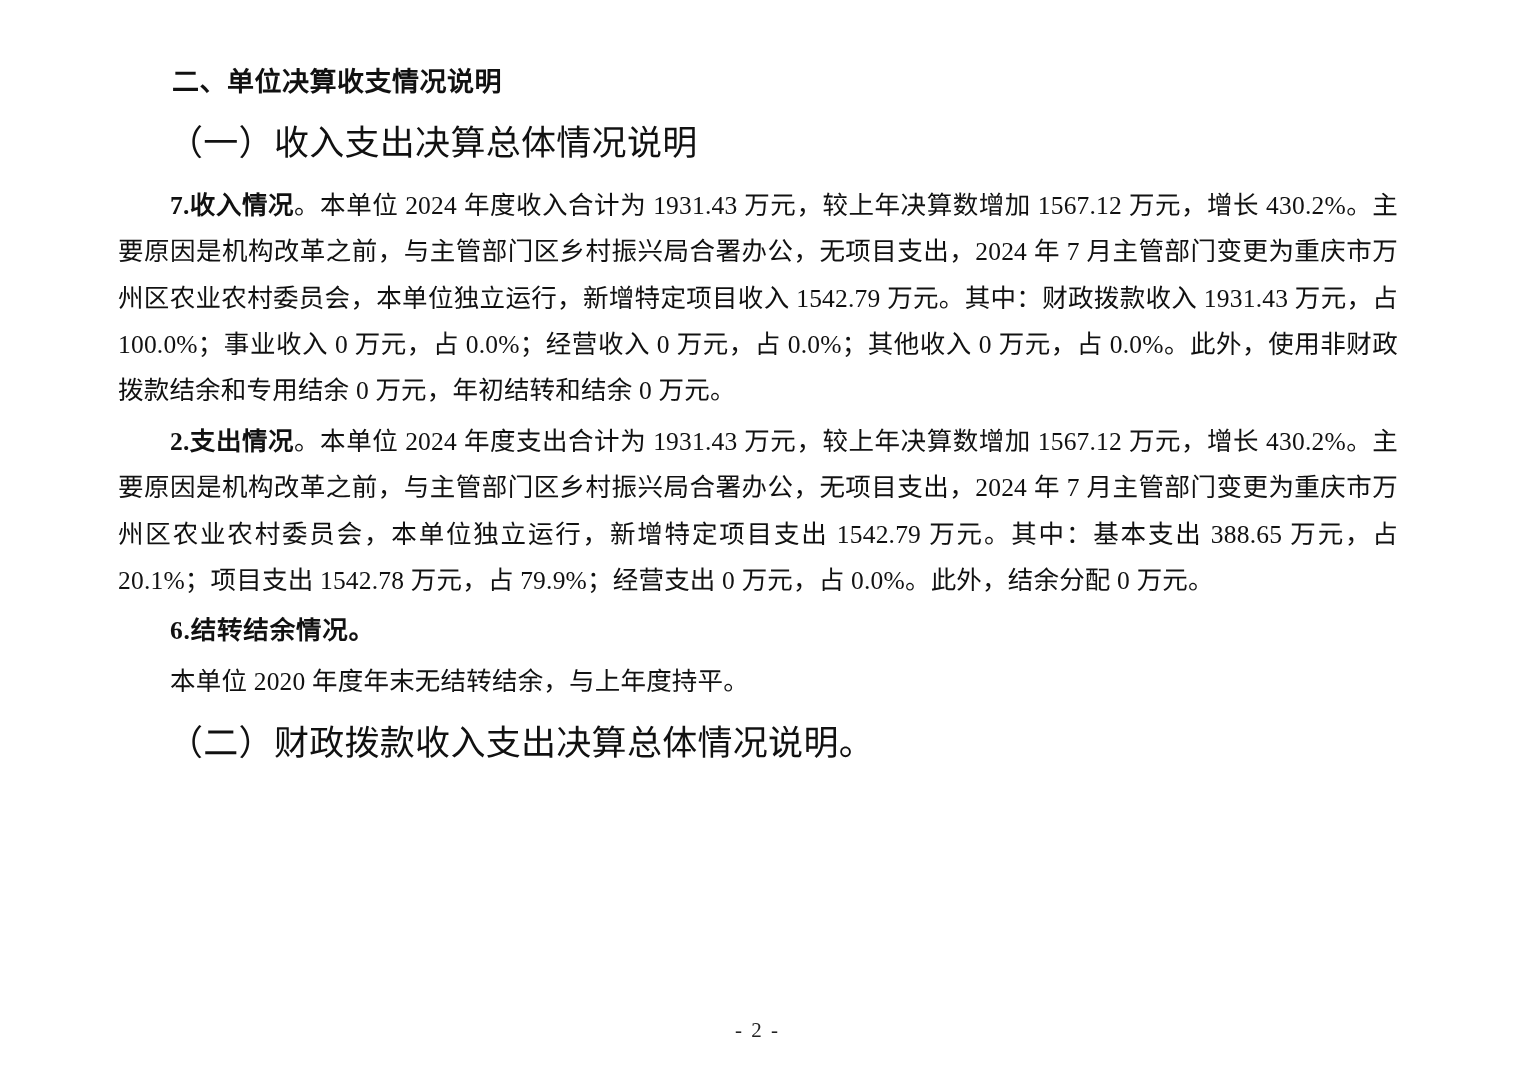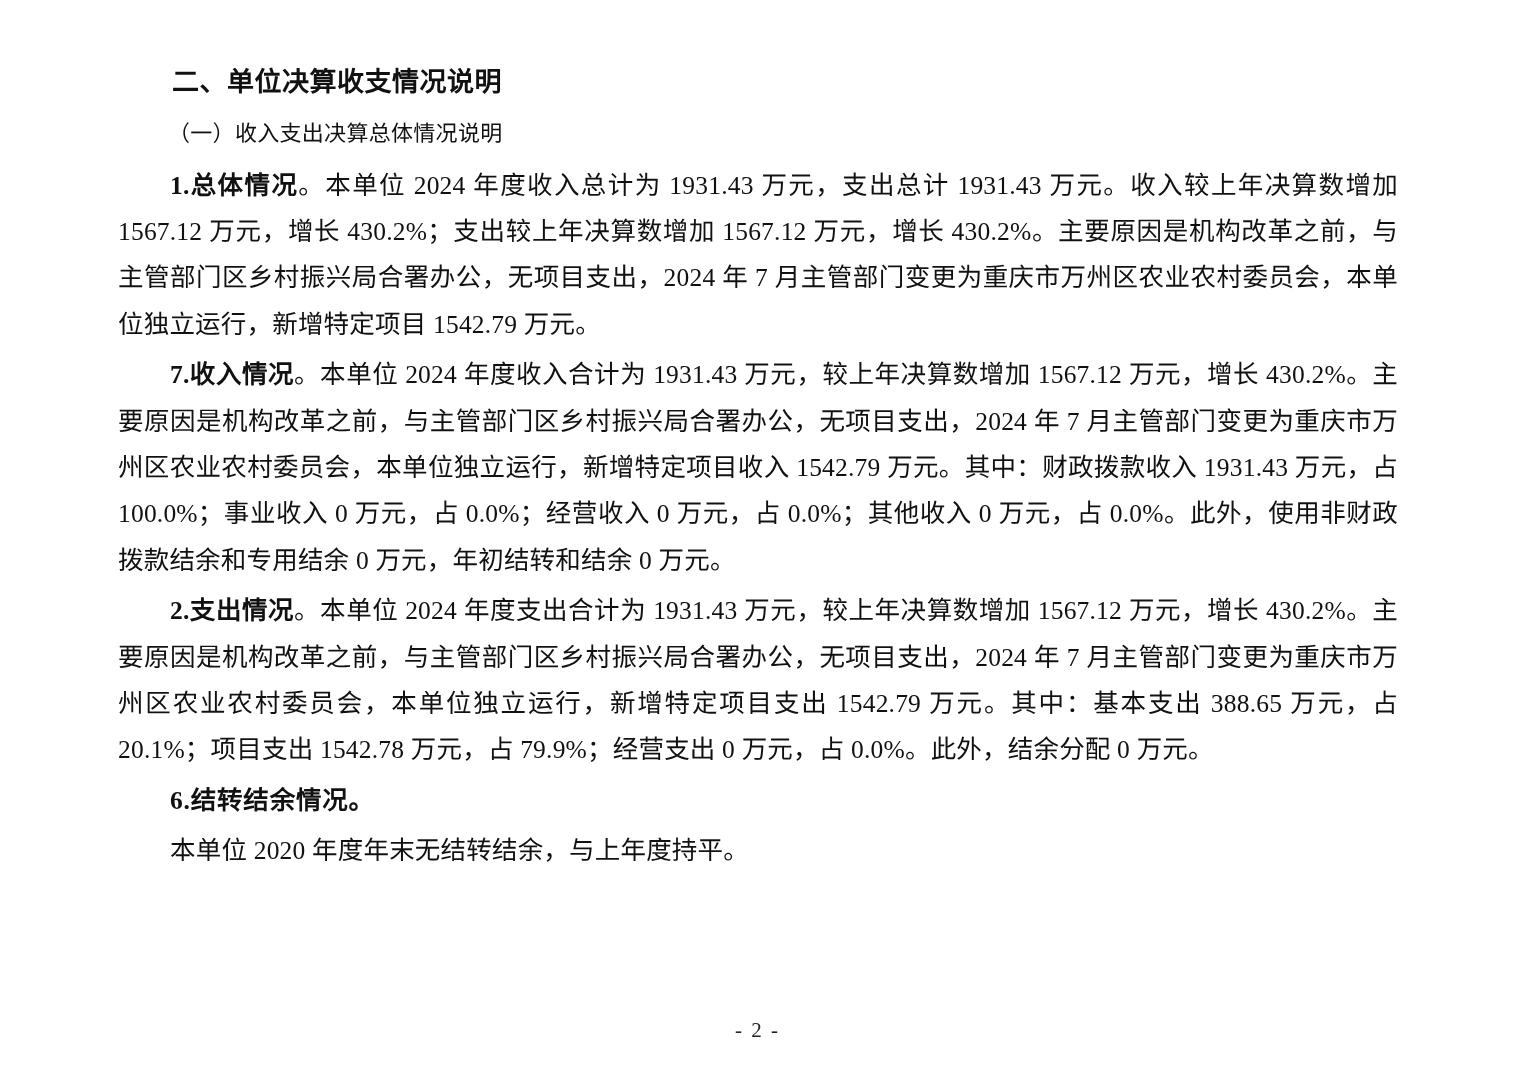--- a/index.html
+++ b/index.html
@@ -28,21 +28,21 @@
   }
   .heading {
     font-size: 27px;
     font-weight: bold;
     line-height: 1.5;
     margin: 0 0 14px 0;
     text-indent: 54px;
     letter-spacing: 0.5px;
   }
   .subheading {
-    font-size: 22px;
+    font-size: 35px;
     line-height: 1.55;
     margin: 12px 0 12px 0;
     text-indent: 50px;
     letter-spacing: 0.3px;
   }
   p.para {
     font-size: 25.5px;
     line-height: 1.82;
     margin: 0 0 4px 0;
     text-indent: 52px;
@@ -83,27 +83,27 @@
 </head>
 <body>
 
 <div class="page">
   <div class="doc-body">
 
     <h1 class="heading">二、单位决算收支情况说明</h1>
 
     <p class="subheading">（一）收入支出决算总体情况说明</p>
 
-    <p class="para"><span class="lead">1.总体情况</span><span>。本单位 2024 年度收入总计为 1931.43 万元，支出总计 1931.43 万元。收入较上年决算数增加 1567.12 万元，增长 430.2%；支出较上年决算数增加 1567.12 万元，增长 430.2%。主要原因是机构改革之前，与主管部门区乡村振兴局合署办公，无项目支出，2024 年 7 月主管部门变更为重庆市万州区农业农村委员会，本单位独立运行，新增特定项目 1542.79 万元。</span></p>
 
     <p class="para"><span class="lead">7.收入情况</span><span>。本单位 2024 年度收入合计为 1931.43 万元，较上年决算数增加 1567.12 万元，增长 430.2%。主要原因是机构改革之前，与主管部门区乡村振兴局合署办公，无项目支出，2024 年 7 月主管部门变更为重庆市万州区农业农村委员会，本单位独立运行，新增特定项目收入 1542.79 万元。其中：财政拨款收入 1931.43 万元，占 100.0%；事业收入 0 万元，占 0.0%；经营收入 0 万元，占 0.0%；其他收入 0 万元，占 0.0%。此外，使用非财政拨款结余和专用结余 0 万元，年初结转和结余 0 万元。</span></p>
 
     <p class="para"><span class="lead">2.支出情况</span><span>。本单位 2024 年度支出合计为 1931.43 万元，较上年决算数增加 1567.12 万元，增长 430.2%。主要原因是机构改革之前，与主管部门区乡村振兴局合署办公，无项目支出，2024 年 7 月主管部门变更为重庆市万州区农业农村委员会，本单位独立运行，新增特定项目支出 1542.79 万元。其中：基本支出 388.65 万元，占 20.1%；项目支出 1542.78 万元，占 79.9%；经营支出 0 万元，占 0.0%。此外，结余分配 0 万元。</span></p>
 
     <p class="item-head">6.结转结余情况。</p>
 
     <p class="plain">本单位 2020 年度年末无结转结余，与上年度持平。</p>
 
+    <p class="subheading">（二）财政拨款收入支出决算总体情况说明。</p>
 
   </div>
 
   <div class="footer">- 2 -</div>
 </div>
 
 </body></html>

